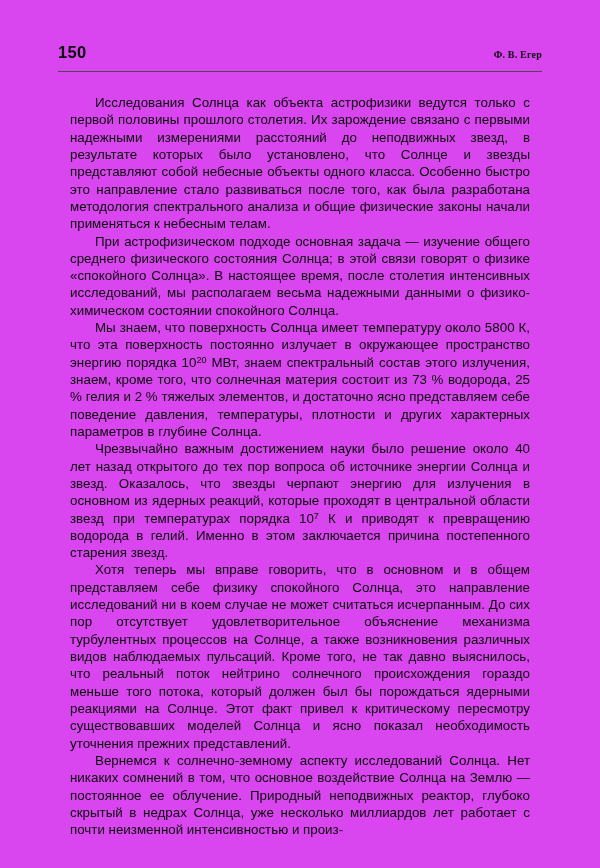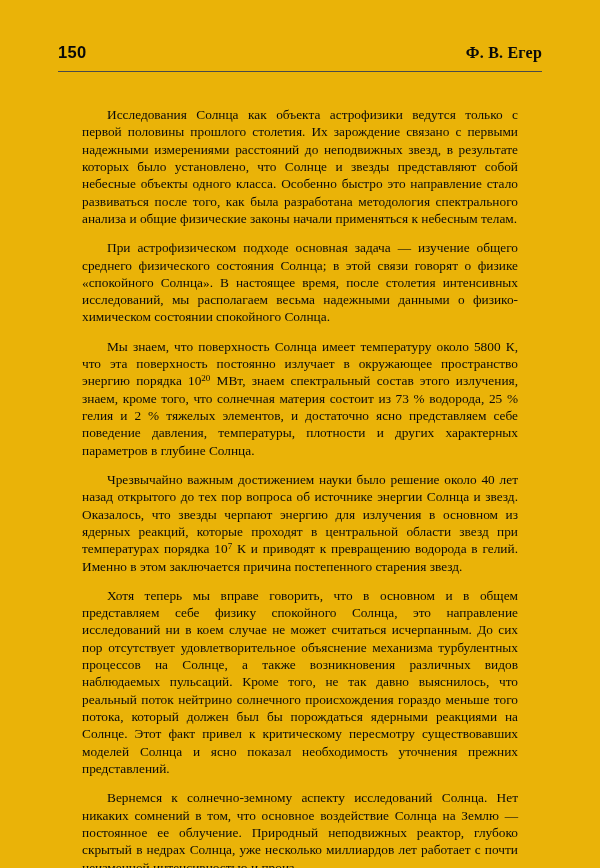--- a/index.html
+++ b/index.html
@@ -4,21 +4,21 @@
 <style>
   html, body {
     margin: 0;
     padding: 0;
     background: #ffffff;
   }
   .page {
     position: relative;
     width: 600px;
     height: 868px;
-    background: #eab308;
+    background: #d946ef;
     overflow: hidden;
     font-family: "Liberation Sans", sans-serif;
     color: #0a0a0a;
   }
   .running-head {
     position: absolute;
     left: 58px;
     right: 58px;
     top: 44px;
     height: 22px;
@@ -28,21 +28,21 @@
   }
   .folio {
     font-family: "Liberation Sans", sans-serif;
     font-size: 16.5px;
     font-weight: bold;
     letter-spacing: 0.3px;
     line-height: 1;
   }
   .author-name {
     font-family: "Liberation Serif", serif;
-    font-size: 16px;
+    font-size: 10px;
     font-weight: bold;
     letter-spacing: 0.2px;
     line-height: 1;
     white-space: nowrap;
   }
   .head-rule {
     position: absolute;
     left: 58px;
     top: 71px;
     width: 484px;
@@ -54,23 +54,22 @@
     left: 70px;
     top: 94px;
     width: 460px;
     font-size: 13.35px;
     line-height: 17.32px;
     text-align: justify;
     text-justify: inter-word;
     hyphens: none;
   }
   .body-text p {
-    margin: 12px;
+    margin: 0;
     text-indent: 25px;
-    font-family: Liberation Serif, serif;
   }
   .body-text p:last-child {
     text-align: justify;
   }
   sup {
     font-size: 0.68em;
     vertical-align: 0.42em;
     line-height: 0;
   }
 </style>

